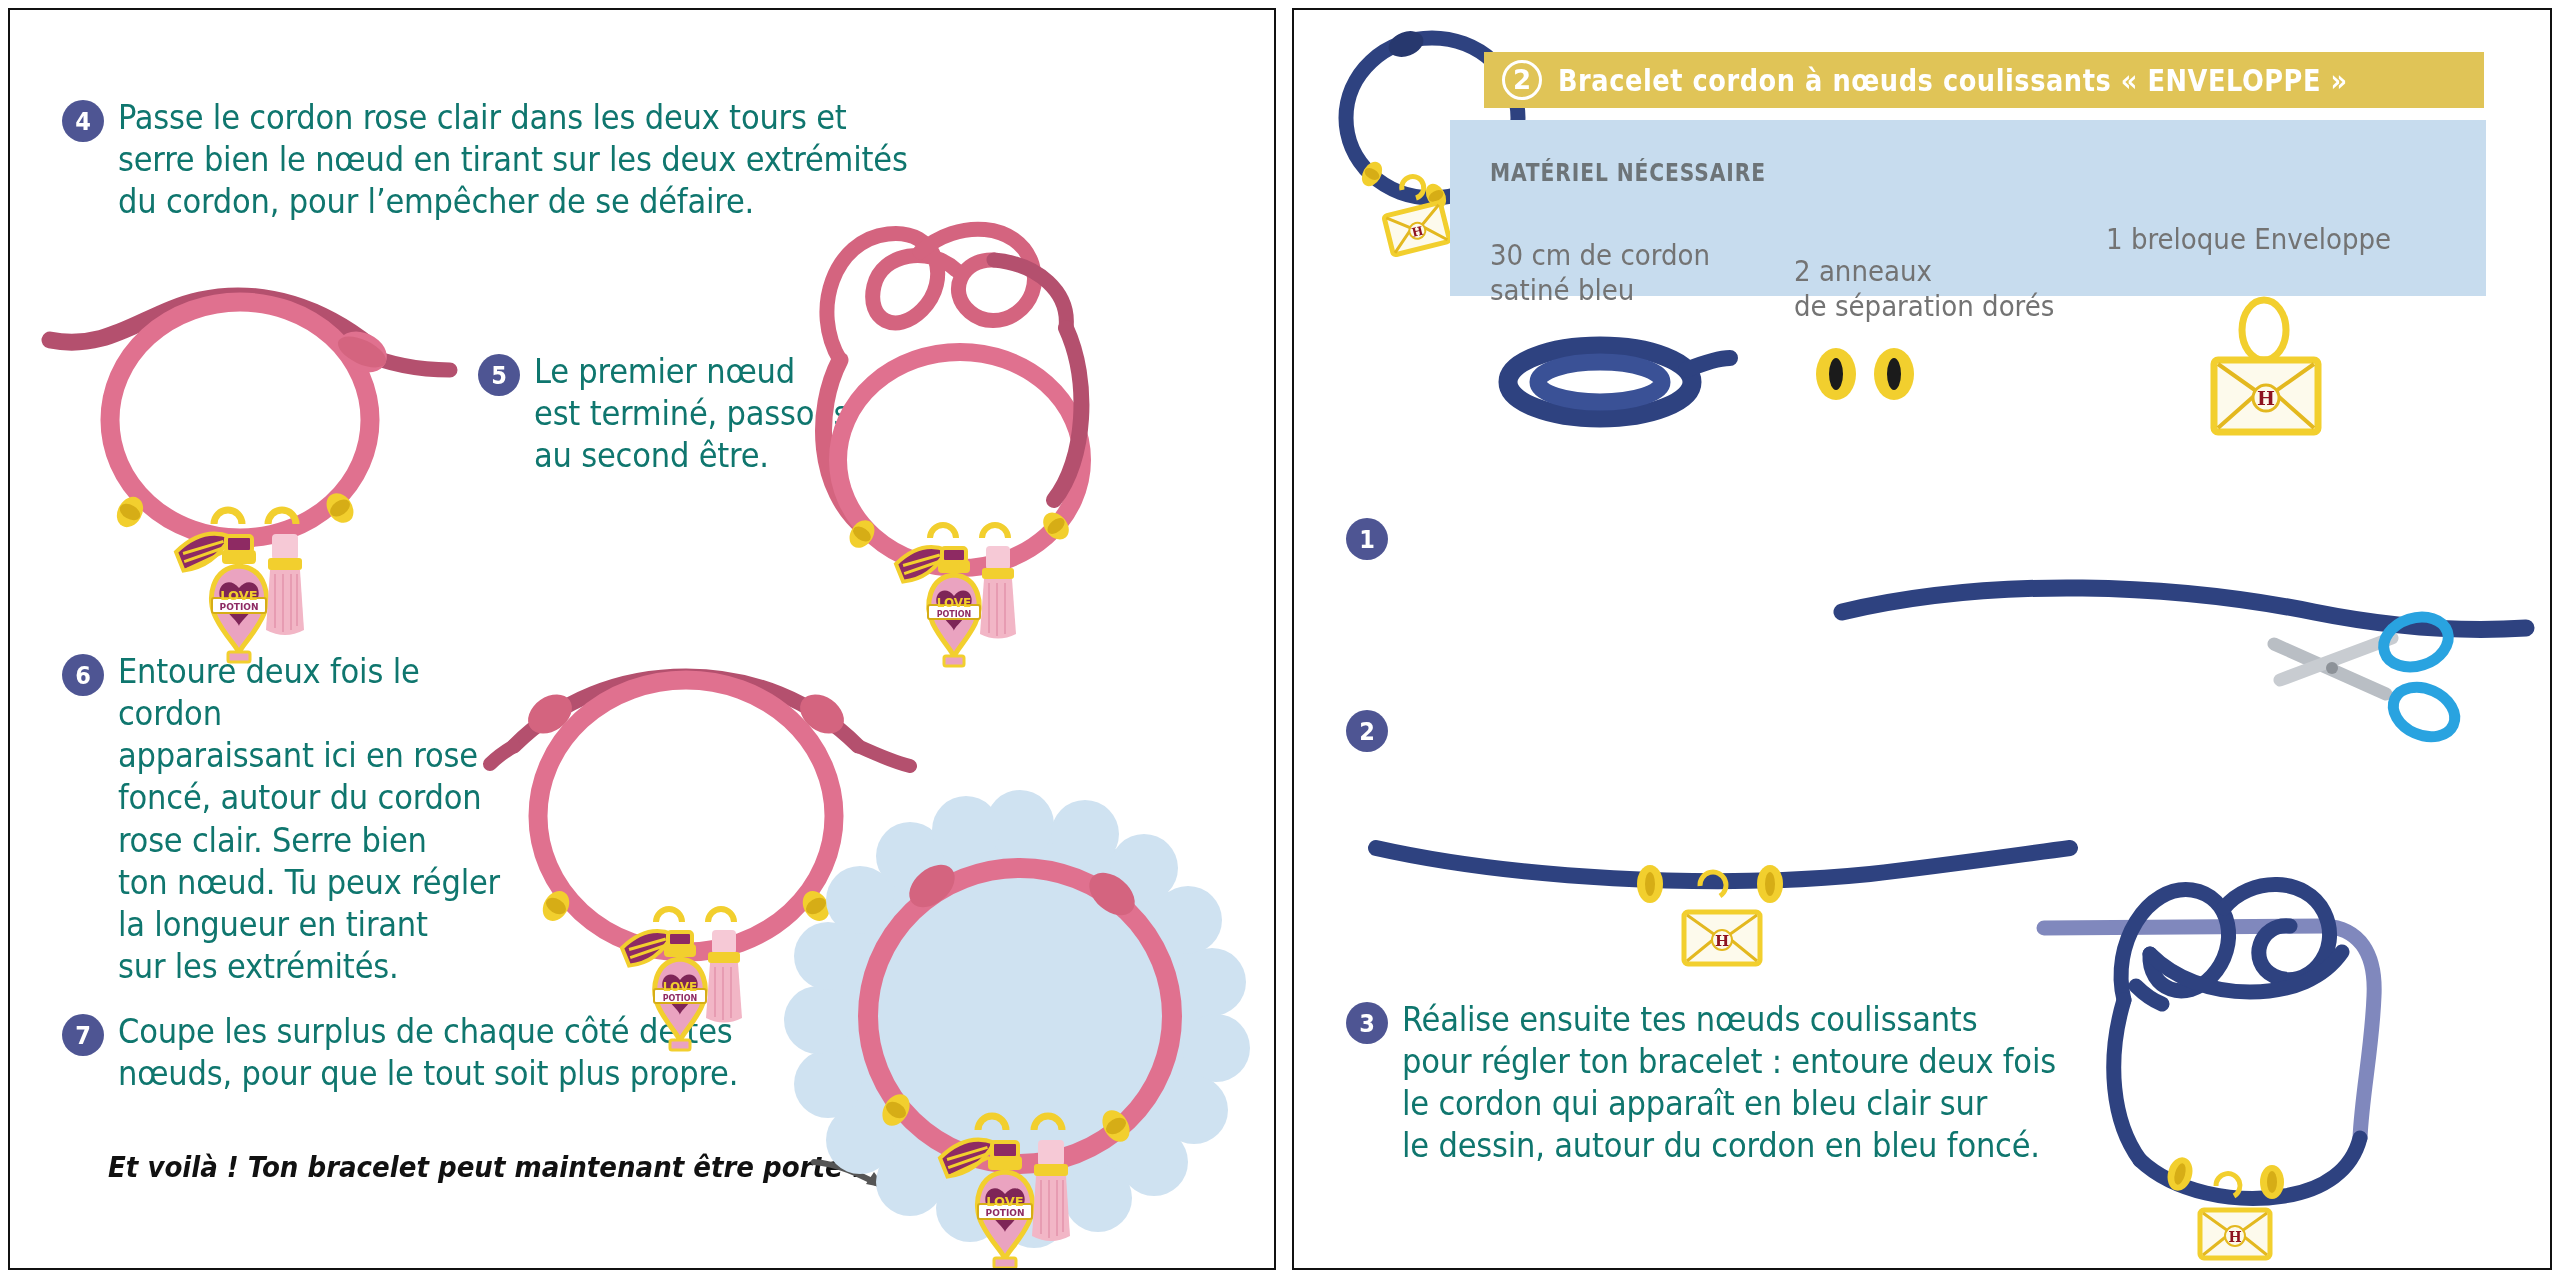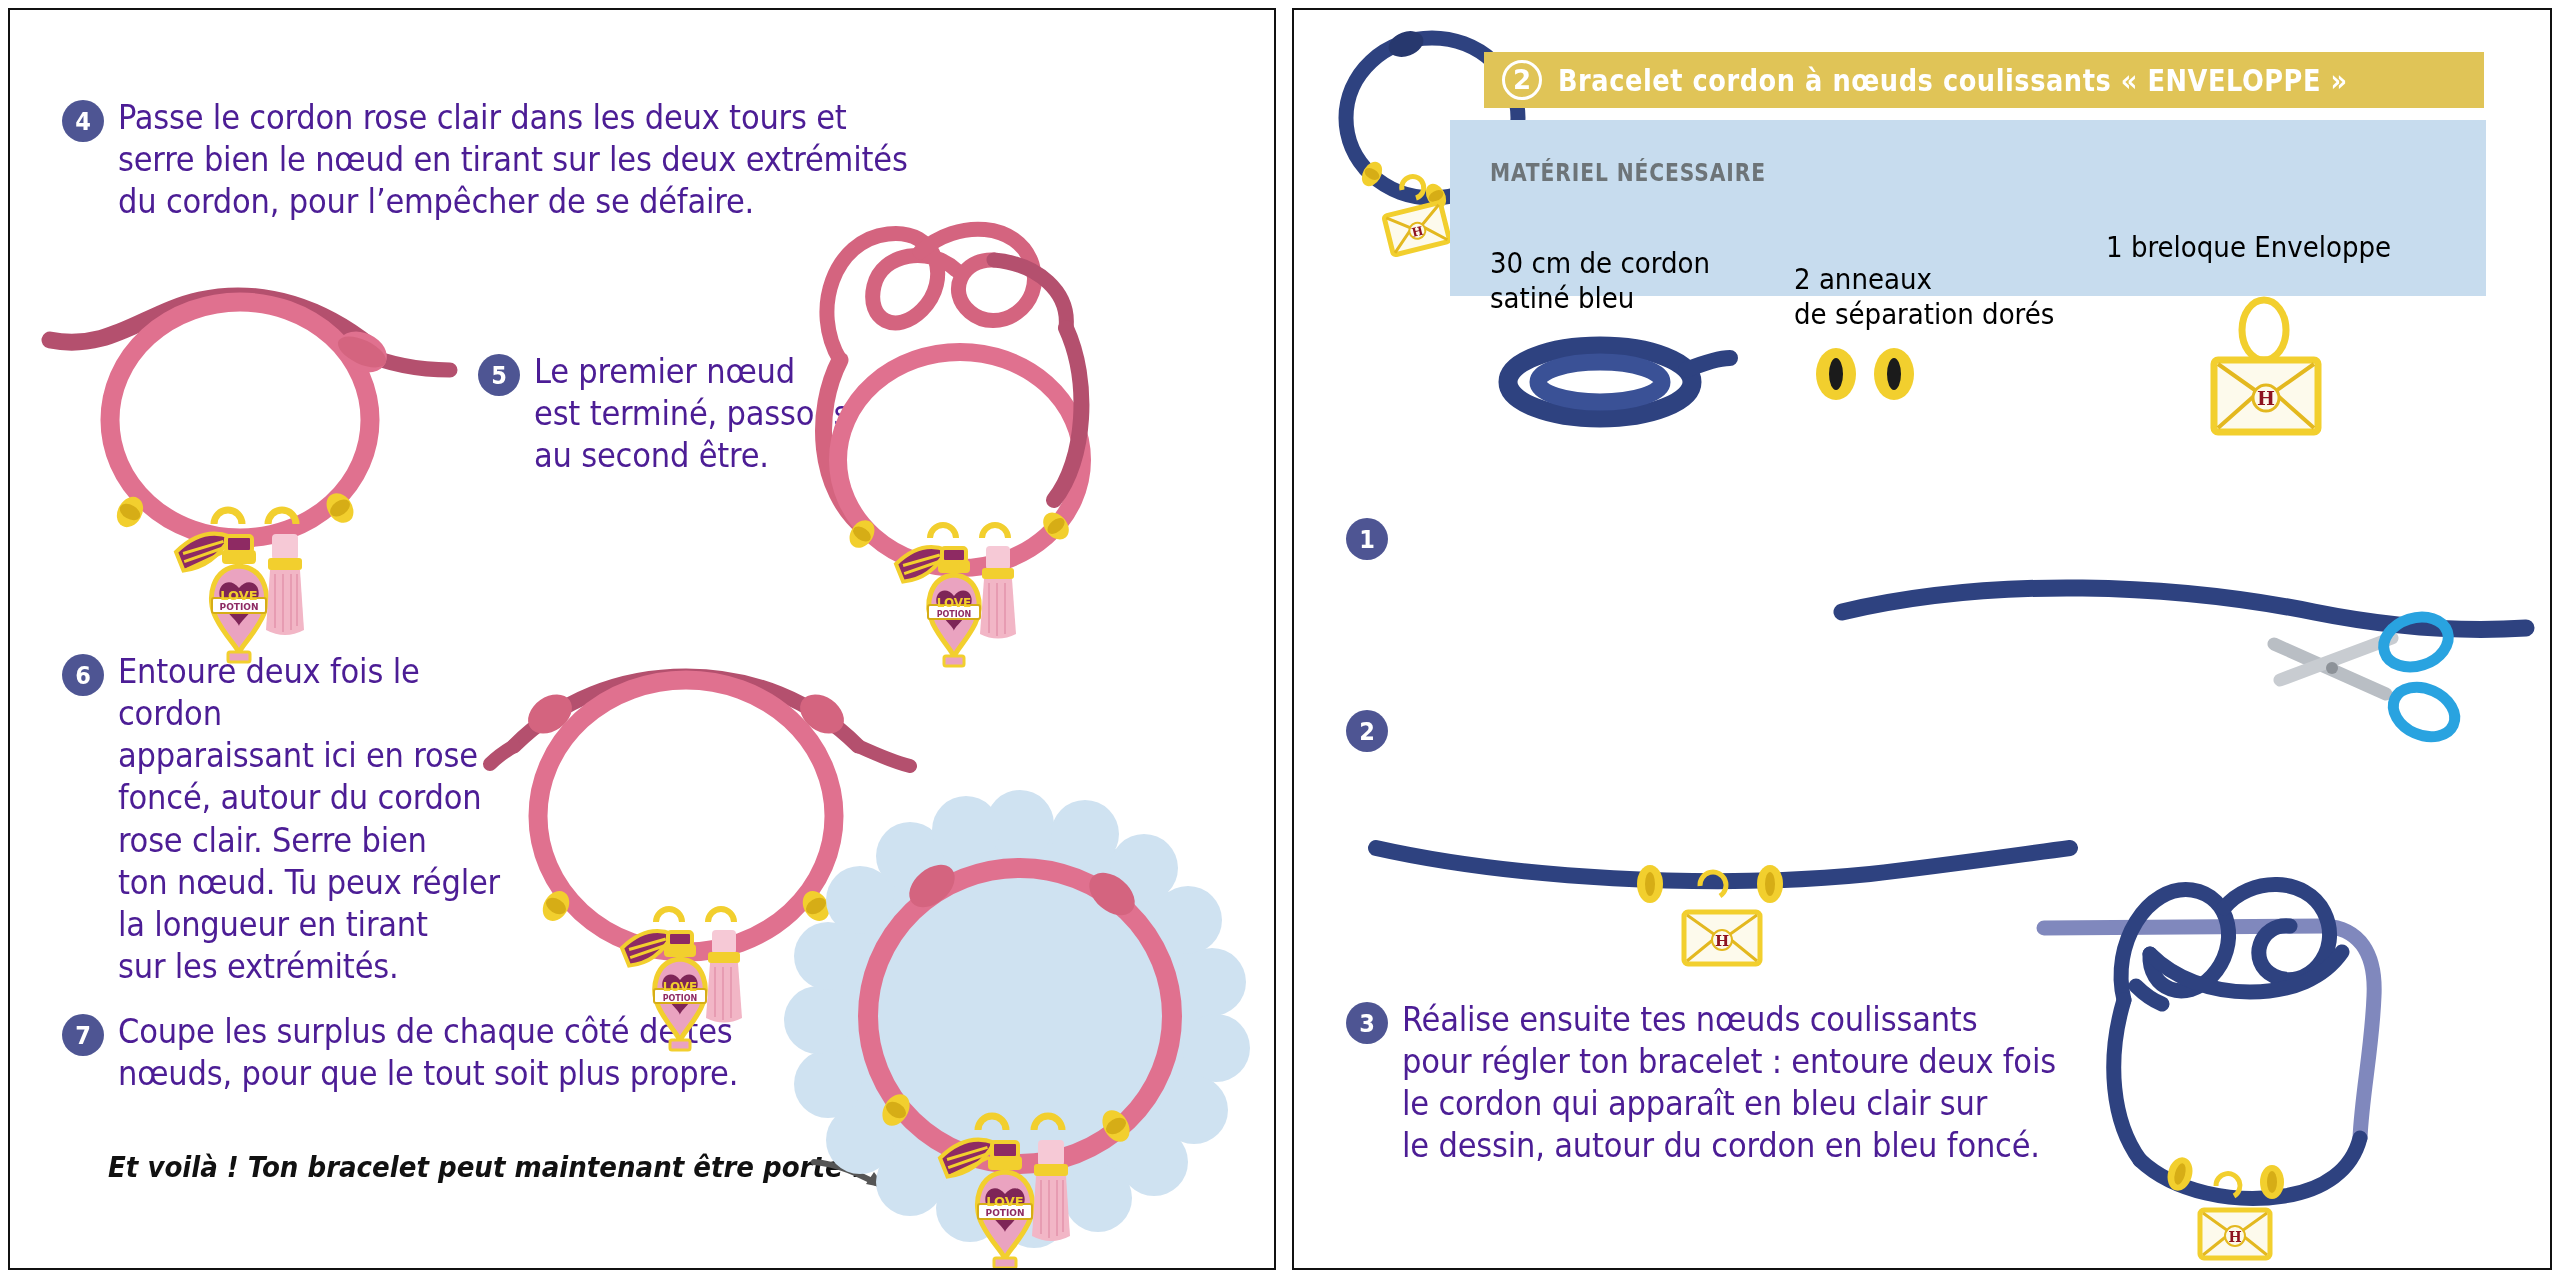--- a/index.html
+++ b/index.html
@@ -11,43 +11,43 @@
   .panel-left{left:8px;width:1268px;}
   .panel-right{left:1292px;width:1260px;}
 
   
   .step{position:absolute;display:flex;align-items:flex-start;}
   .bullet{flex:0 0 auto;width:42px;height:42px;border-radius:50%;
           background:#4e5593;color:#fff;font-size:25px;font-weight:bold;
           display:flex;align-items:center;justify-content:center;
           margin-right:14px;margin-top:4px;
           font-family:"DejaVu Sans Condensed","Liberation Sans",sans-serif;}
-  .steptext{font-size:34px;line-height:1.24;color:#4c1d95;
+  .steptext{font-size:34px;line-height:1.24;color:#0f766e;
             font-family:"DejaVu Sans Condensed","Liberation Sans",sans-serif;
             white-space:pre-line;letter-spacing:-0.2px;}
   .italic-note{position:absolute;font-style:italic;font-weight:bold;font-size:29px;color:#111;
                font-family:"DejaVu Sans Condensed","Liberation Sans",sans-serif;}
 
   
   .banner{position:absolute;background:#e0c457;display:flex;align-items:center;
           height:56px;padding:0 18px;box-sizing:border-box;}
   .banner-num{width:40px;height:40px;border-radius:50%;border:3px solid #fff;
               color:#fff;font-size:26px;font-weight:bold;display:flex;
               align-items:center;justify-content:center;margin-right:16px;box-sizing:border-box;}
   .banner-title{color:#fff;font-size:31px;font-weight:bold;letter-spacing:.6px;
                 font-family:"DejaVu Sans Condensed","Liberation Sans",sans-serif;
                 transform:scaleX(.92);transform-origin:left center;white-space:nowrap;}
 
   
   .matbox{position:absolute;background:#c7dcee;}
   .mat-heading{position:absolute;color:#6d7478;font-size:25px;font-weight:bold;letter-spacing:1px;
                font-family:"DejaVu Sans Condensed","Liberation Sans",sans-serif;
                transform:scaleX(.9);transform-origin:left center;white-space:nowrap;}
-  .mat-label{position:absolute;color:#000000;font-size:29px;line-height:1.22;white-space:pre-line;
-             font-family:"DejaVu Sans Condensed","Liberation Sans",sans-serif;margin-top:8px;}
+  .mat-label{position:absolute;color:#737373;font-size:29px;line-height:1.22;white-space:pre-line;
+             font-family:"DejaVu Sans Condensed","Liberation Sans",sans-serif;}
 
   svg{overflow:visible;}
   .fig{position:absolute;}
 </style>
 </head>
 <body>
 
 <div class="page">
 
   <div class="panel panel-left">

